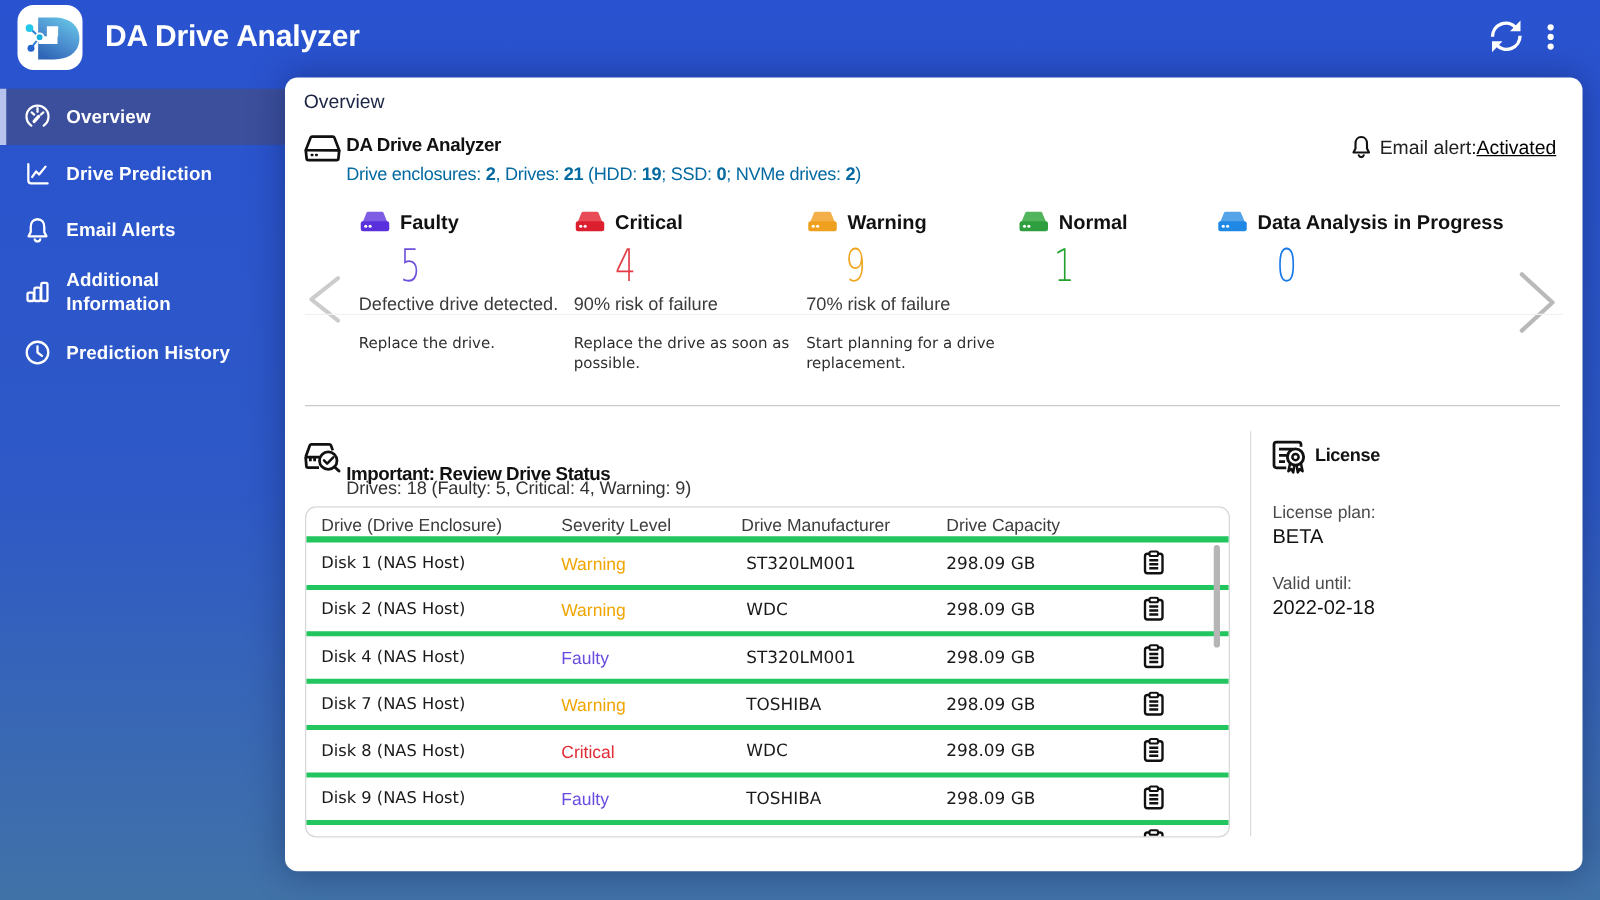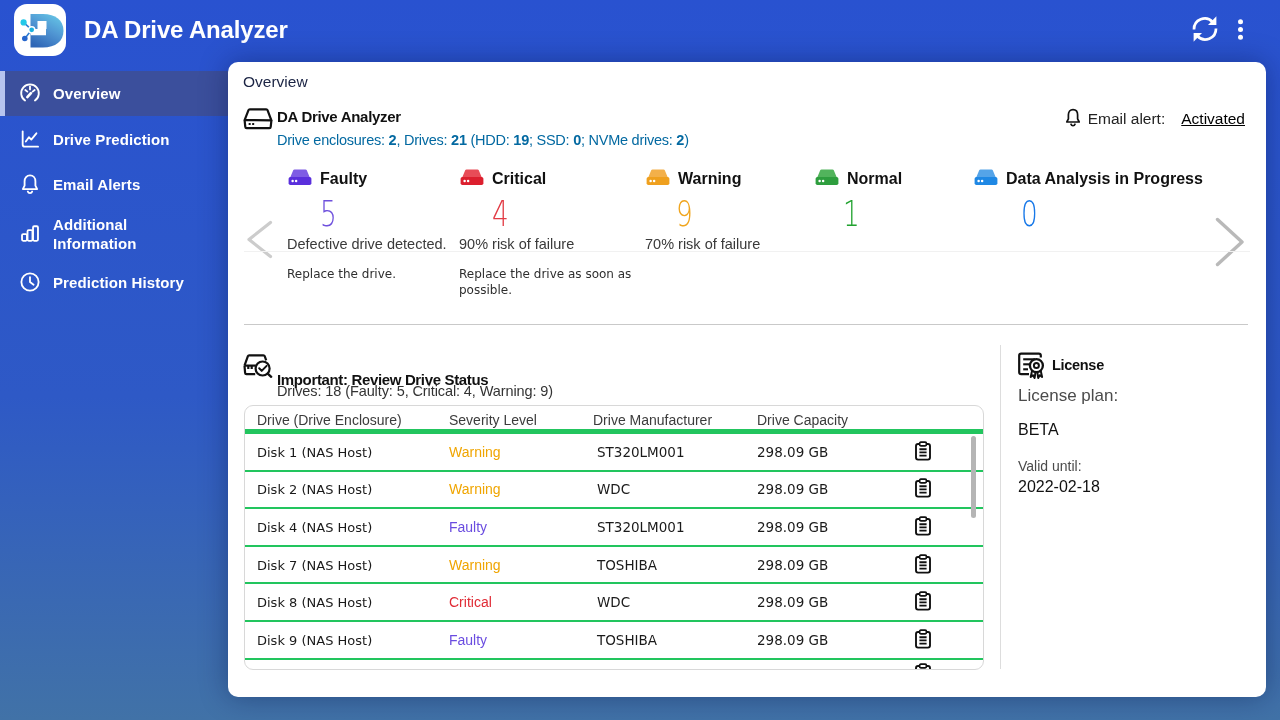--- a/index.html
+++ b/index.html
@@ -31,21 +31,21 @@
           box-shadow:0 0 28px rgba(5,15,60,.38); }
   .page-title { left:15px; top:11px; font-size:15.5px; color:#1b2444; }
 
   .sec-icon { left:15px; top:45px; }
   .sec-title { left:49px; top:46px; font-size:15px; font-weight:bold; color:#111; letter-spacing:-0.3px; }
   .sec-info { left:49px; top:69.5px; font-size:14.5px; color:#0369a1; letter-spacing:-0.25px; }
   .sec-info b, .rich b { font-weight:bold; }
 
   .email-alert { right:21px; top:45px; font-size:15.5px; color:#222; display:flex; align-items:center; }
   .email-alert .bell { margin-right:7px; position:relative; top:1px; }
-  .email-alert .lbl { margin-right:16px; }
+  .email-alert .lbl { margin-right:0; }
   .email-link { color:#000000; text-decoration:underline; cursor:pointer; }
 
   
   .carousel-line { left:16px; top:189px; width:1006px; height:1px; background:#f1f1f1; }
   .chev { cursor:pointer; }
   .chev.left { left:17px; top:158px; }
   .chev.right { left:986px; top:155px; }
 
   .scard { position:absolute; top:106px; }
   .scard .shead { display:flex; align-items:center; height:22px; }
@@ -72,33 +72,33 @@
   
   .imp-icon { left:15px; top:291.5px; }
   .imp-title { left:49px; top:293px; font-size:15px; font-weight:bold; color:#111; letter-spacing:-0.35px;margin-top:16px; }
   .imp-sub { left:49px; top:321px; font-size:14.5px; color:#333; letter-spacing:-0.1px; }
 
   
   .dtable { left:16px; top:343px; width:740px; height:265px; border:1px solid #d8d8d8; border-radius:9px; overflow:hidden; }
   .thead { position:relative; height:28px; border-bottom:5px solid #22c55e; }
   .thead span { position:absolute; top:6px; font-size:14px; color:#3c3c3c; }
   .th1 { left:12px; } .th2 { left:204px; } .th3 { left:348px; } .th4 { left:512px; }
-  .trow { position:relative; height:37.6px; border-bottom:2px solid #22c55e; }
+  .trow { position:relative; height:37.6px; border-bottom:4px solid #22c55e; }
   .trow:last-of-type { border-bottom:none; }
   .trow span { position:absolute; top:50%; transform:translateY(-50%); font-size:13px; font-family:"DejaVu Sans","Liberation Sans",sans-serif; color:#1a1a1a; }
   .td1 { left:12px; } .td2 { left:204px; font-size:14px !important; font-family:"Liberation Sans",sans-serif !important; } .td3 { left:352px; font-size:13.5px !important; } .td4 { left:512px; font-size:13.5px !important; }
   .trow .clip { position:absolute; left:669px; top:calc(50% - 1px); transform:translateY(-50%); width:18px; height:20px; cursor:pointer; }
   .trow:nth-of-type(7) .clip { top:3px; transform:none; }
   .scrollthumb { position:absolute; left:726px; top:30px; width:5px; height:82px; background:#b5b5b5; border-radius:3px; }
 
   
   .vline { left:772px; top:283px; width:1px; height:324px; background:#ddd; }
   .lic-icon { left:789px; top:290px; }
   .lic-title { left:824px; top:295px; font-size:14.5px; font-weight:bold; color:#111; letter-spacing:-0.3px; }
-  .lic-label1 { left:790px; top:324px; font-size:17px; color:#4b4b4b; }
+  .lic-label1 { left:790px; top:339px; font-size:14px; color:#4b4b4b; }
   .lic-value1 { left:790px; top:359px; font-size:16px; color:#111; }
   .lic-label2 { left:790px; top:396px; font-size:14px; color:#4b4b4b; }
   .lic-value2 { left:790px; top:416px; font-size:16px; color:#111; }
 </style>
 </head>
 <body>
 
 <div class="abs logo-box">
   <svg width="52" height="52" viewBox="0 0 52 52">
     <defs>
@@ -273,20 +273,21 @@
             <path d="M3,10 L6.2,2.2 Q6.5,1.4 7.5,1.4 L18.5,1.4 Q19.5,1.4 19.8,2.2 L23,10 Z" fill="#f3b04a"></path>
             <rect x="1.6" y="9" width="22.8" height="8" rx="1.8" fill="#efa01e"></rect>
             <circle cx="5.6" cy="13" r="1.25" fill="#fff"></circle>
             <circle cx="9.1" cy="13" r="1.25" fill="#fff"></circle>
           </svg>
         </span>
         <span class="stitle">Warning</span>
       </div>
       <span class="snum" style="color: rgb(240, 165, 30);"><span>9</span></span>
       <span class="sdesc1">70% risk of failure</span>
+      <span class="sdesc2">Start planning for a drive replacement.</span>
     </div>
 
     <div class="scard">
       <div class="shead">
         <span class="sicon">
           <svg width="26" height="18" viewBox="0 0 26 18">
             <path d="M3,10 L6.2,2.2 Q6.5,1.4 7.5,1.4 L18.5,1.4 Q19.5,1.4 19.8,2.2 L23,10 Z" fill="#52b45c"></path>
             <rect x="1.6" y="9" width="22.8" height="8" rx="1.8" fill="#2e9e3e"></rect>
             <circle cx="5.6" cy="13" r="1.25" fill="#fff"></circle>
             <circle cx="9.1" cy="13" r="1.25" fill="#fff"></circle>

